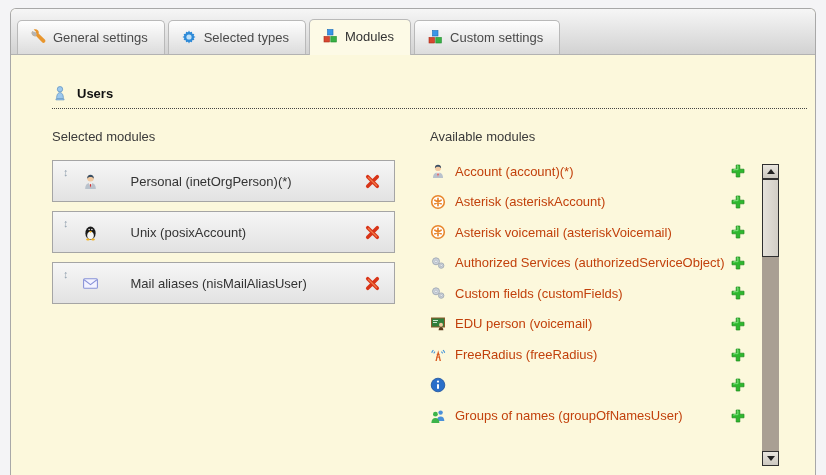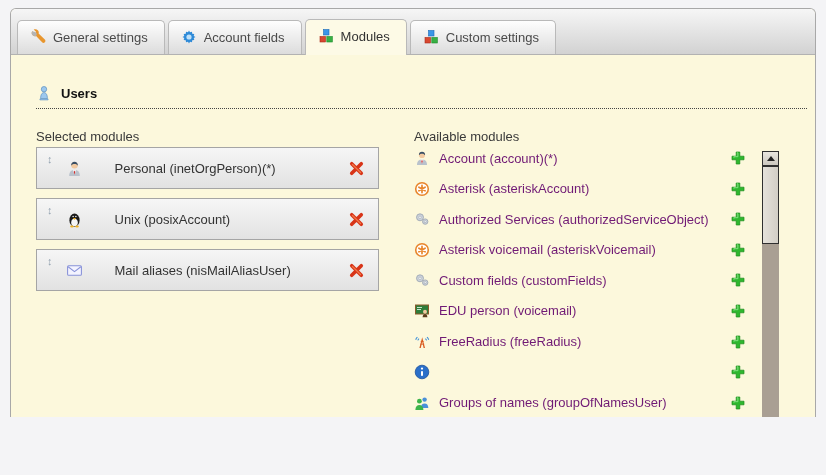--- a/index.html
+++ b/index.html
@@ -2,21 +2,21 @@
 <html><head>
 <meta charset="utf-8">
 <style>
   * { box-sizing: border-box; margin: 0; padding: 0; }
   html,body { width:826px; height:475px; }
   body {
     font-family: "Liberation Sans", sans-serif;
     background: #f4f4f6;
     overflow: hidden;
   }
-  #screen { position:relative; width:826px; height:417px; overflow:hidden; }
+  #screen { position:relative; width:826px; height:475px; overflow:hidden; }
 
   
   .widget {
     position:absolute; left:10px; top:8px; width:806px; height:470px;
     background:#fcf8dc;
     border:1px solid #a8a8a8; border-bottom:none;
     border-radius:6px 6px 0 0;
   }
 
   
@@ -39,35 +39,35 @@
   }
   .tab.active {
     background:#fdfae6;
     position:relative; z-index:2;
     margin-bottom:-1px; padding-bottom:11px;
     color:#333;
   }
   .tab svg { width:16px; height:16px; flex:none; }
 
   
-  .content { padding:0 0 0 25px; }
+  .content { padding:0 0 0 41px; }
   .section-header {
     margin-top:30px; margin-right:8px;
     display:flex; align-items:center; gap:9px;
     font-size:13px; font-weight:bold; color:#111;
     border-bottom:1px dotted #444;
     padding-bottom:7px;
   }
   .section-header svg { width:16px; height:16px; }
 
   
   .columns { display:flex; margin-top:20px; }
   .col-left { width:343px; margin-right:30px; flex:none; }
   .col-right { flex:1; padding-left:5px; margin-right:36px; }
-  .col-header { font-size:13px; color:#3a3a3a; margin-bottom:3px; }
+  .col-header { font-size:13px; color:#3a3a3a; margin-bottom:16px; }
 
   
   .sel-row {
     width:343px; height:42px;
     border:1px solid #a5a5a5;
     background:linear-gradient(#f6f6f6,#e2e2e2);
     display:flex; align-items:center;
     padding:0 13px 0 10px;
     margin-bottom:9px;
   }
@@ -80,21 +80,21 @@
   .mod-icon svg { width:100%; height:100%; display:block; }
   .sel-label { margin-left:32px; font-size:13px; color:#333;text-align:center; }
   .x-btn { margin-left:auto; width:17px; height:17px; cursor:pointer; }
   .x-btn svg { width:100%; height:100%; display:block; }
 
   
   .avail-wrap { display:flex; }
   .avail-list { flex:1; }
   .avail-row { display:flex; align-items:center; height:22px; margin-bottom:8.6px; }
   .avail-row .mod-icon { width:16px; height:16px; }
-  .avail-label { margin-left:9px; font-size:13px; color:#701a75; }
+  .avail-label { margin-left:9px; font-size:13px; color:#c2410c; }
   .plus-btn { margin-left:auto; margin-right:16px; width:16px; height:16px; cursor:pointer; }
   .plus-btn svg { width:100%; height:100%; display:block; }
 
   
   .scrollbar {
     width:17px; height:302px; flex:none; margin-top:4px;
     background:#a99f93; position:relative;
   }
   .sb-btn {
     position:absolute; left:0; width:17px; height:15px;
@@ -126,21 +126,21 @@
             <path d="M2.2 2.2c-.9 1.5-.6 3 .5 4.1 1 1 2.3 1.2 3.4.8l6 6.2c.8.8 2 .8 2.7 0 .8-.8.8-2 0-2.7l-6.2-6c.4-1.1.2-2.4-.8-3.4C6.7.1 5.2-.2 3.7.6l2.5 2.5-1.5 1.5z" fill="#e8962e"></path>
             <path d="M2.2 2.2c-.9 1.5-.6 3 .5 4.1 1 1 2.3 1.2 3.4.8l.8-2.3-1.7-1.7z" fill="#b4b4b4"></path>
           </svg>
         <span>General settings</span>
       </div>
       <div class="tab">
         <svg viewBox="0 0 16 16">
             <path fill="#2e8ad8" d="M8 1.5l1 1.8 2-.6.2 2.1 2.1.2-.6 2 1.8 1-1.8 1 .6 2-2.1.2-.2 2.1-2-.6-1 1.8-1-1.8-2 .6-.2-2.1-2.1-.2.6-2-1.8-1 1.8-1-.6-2 2.1-.2.2-2.1 2 .6z"></path>
             <circle cx="8" cy="8" r="2.6" fill="#bfe0f8"></circle>
           </svg>
-        <span>Account fields</span>
+        <span>Selected types</span>
       </div>
       <div class="tab active">
         <svg viewBox="0 0 16 16">
             <rect x="5.5" y="1.5" width="5.5" height="5.5" fill="#3a96e8" stroke="#1a6ab8" stroke-width=".6"></rect>
             <rect x="2" y="8.5" width="5.5" height="5.5" fill="#d84830" stroke="#a82818" stroke-width=".6"></rect>
             <rect x="8.8" y="8.5" width="5.5" height="5.5" fill="#38b044" stroke="#188a28" stroke-width=".6"></rect>
           </svg>
         <span>Modules</span>
       </div>
       <div class="tab">
@@ -274,47 +274,47 @@
                     <svg viewBox="0 0 16 16">
                       <path d="M6.2 2h3.6v4.2H14v3.6H9.8V14H6.2V9.8H2V6.2h4.2z" fill="#2eb82e" stroke="#1a8a1a" stroke-width=".7"></path>
                       <path d="M6.9 2.8h1v3.9h-4v1" fill="none" stroke="#8ae88a" stroke-width=".9"></path>
                     </svg>
                   </span>
               </div>
 
               <div class="avail-row">
                 <span class="mod-icon">
                     <svg viewBox="0 0 16 16">
+                      <circle cx="8" cy="8" r="6.3" fill="#fff" stroke="#e8862c" stroke-width="1.6"></circle>
+                      <g stroke="#e8862c" stroke-width="1.7" stroke-linecap="round">
+                        <path d="M8 4.4v7.2M4.9 6.2l6.2 3.6M11.1 6.2L4.9 9.8"></path>
+                      </g>
+                    </svg>
+                  </span>
+                <span class="avail-label">Asterisk voicemail (asteriskVoicemail)</span>
+                <span class="plus-btn">
+                    <svg viewBox="0 0 16 16">
+                      <path d="M6.2 2h3.6v4.2H14v3.6H9.8V14H6.2V9.8H2V6.2h4.2z" fill="#2eb82e" stroke="#1a8a1a" stroke-width=".7"></path>
+                      <path d="M6.9 2.8h1v3.9h-4v1" fill="none" stroke="#8ae88a" stroke-width=".9"></path>
+                    </svg>
+                  </span>
+              </div>
+
+              <div class="avail-row">
+                <span class="mod-icon">
+                    <svg viewBox="0 0 16 16">
                       <g fill="#ccd2da" stroke="#98a2ae" stroke-width=".8">
                         <circle cx="6" cy="6.3" r="3.5"></circle>
                         <circle cx="11.2" cy="10.6" r="2.7"></circle>
                       </g>
                       <circle cx="6" cy="6.3" r="1.2" fill="#fff" stroke="#98a2ae" stroke-width=".6"></circle>
                       <circle cx="11.2" cy="10.6" r="1" fill="#fff" stroke="#98a2ae" stroke-width=".6"></circle>
                     </svg>
                   </span>
                 <span class="avail-label">Authorized Services (authorizedServiceObject)</span>
-                <span class="plus-btn">
-                    <svg viewBox="0 0 16 16">
-                      <path d="M6.2 2h3.6v4.2H14v3.6H9.8V14H6.2V9.8H2V6.2h4.2z" fill="#2eb82e" stroke="#1a8a1a" stroke-width=".7"></path>
-                      <path d="M6.9 2.8h1v3.9h-4v1" fill="none" stroke="#8ae88a" stroke-width=".9"></path>
-                    </svg>
-                  </span>
-              </div>
-
-              <div class="avail-row">
-                <span class="mod-icon">
-                    <svg viewBox="0 0 16 16">
-                      <circle cx="8" cy="8" r="6.3" fill="#fff" stroke="#e8862c" stroke-width="1.6"></circle>
-                      <g stroke="#e8862c" stroke-width="1.7" stroke-linecap="round">
-                        <path d="M8 4.4v7.2M4.9 6.2l6.2 3.6M11.1 6.2L4.9 9.8"></path>
-                      </g>
-                    </svg>
-                  </span>
-                <span class="avail-label">Asterisk voicemail (asteriskVoicemail)</span>
                 <span class="plus-btn">
                     <svg viewBox="0 0 16 16">
                       <path d="M6.2 2h3.6v4.2H14v3.6H9.8V14H6.2V9.8H2V6.2h4.2z" fill="#2eb82e" stroke="#1a8a1a" stroke-width=".7"></path>
                       <path d="M6.9 2.8h1v3.9h-4v1" fill="none" stroke="#8ae88a" stroke-width=".9"></path>
                     </svg>
                   </span>
               </div>
 
               <div class="avail-row">
                 <span class="mod-icon">

